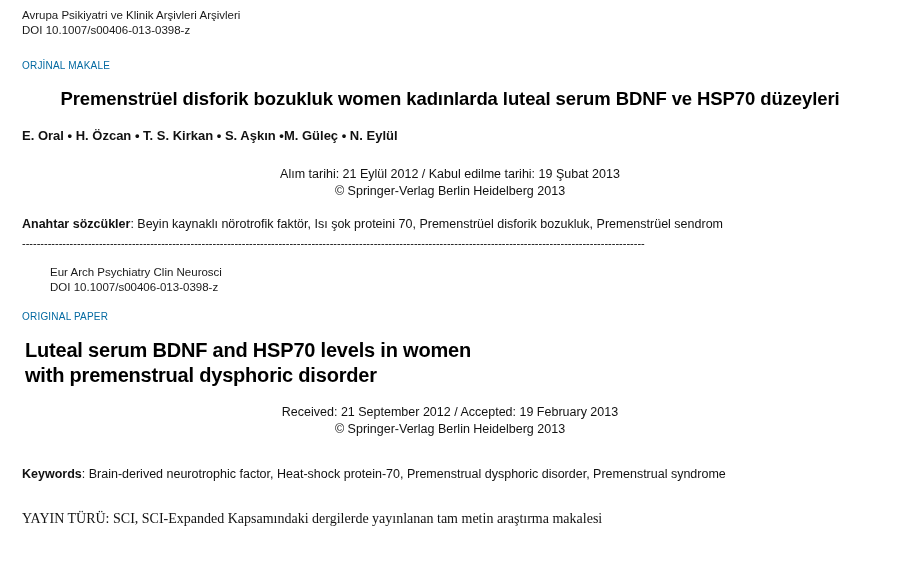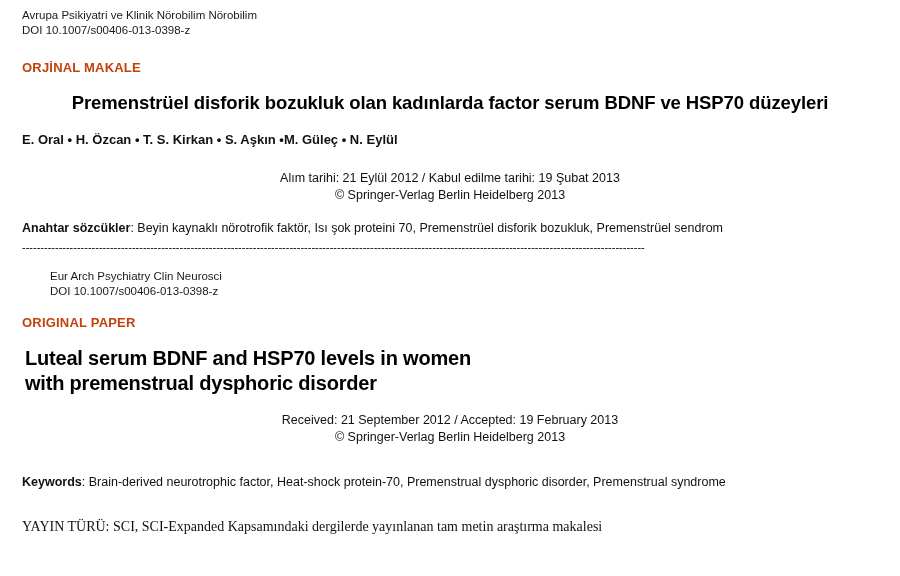--- a/index.html
+++ b/index.html
@@ -28,24 +28,23 @@
     line-height: 15px;
     color: #1a1a1a;
   }
   .doi-line {
     font-size: 11.5px;
     line-height: 15px;
     color: #1a1a1a;
   }
 
   .section-label {
-    font-size: 13px;
+    font-size: 10px;
     letter-spacing: 0.2px;
-    color: #c2410c;
-    font-weight: bold;
+    color: #0369a1;
   }
 
   .title-tr {
     font-size: 18.5px;
     font-weight: bold;
     text-align: center;
     margin: 0;
     padding: 0 6px;
     line-height: 24px;
     letter-spacing: -0.1px;
@@ -106,26 +105,26 @@
   .mt-tiny { margin-top: 4px; }
   .mt-m { margin-top: 16px; }
   .mt-l { margin-top: 22px; }
   .mt-xl { margin-top: 28px; }
 </style>
 </head>
 <body>
 
 <div class="page">
 
-  <div class="journal-line">Avrupa Psikiyatri ve Klinik Nörobilim Nörobilim</div>
+  <div class="journal-line">Avrupa Psikiyatri ve Klinik Arşivleri Arşivleri</div>
   <div class="doi-line">DOI 10.1007/s00406-013-0398-z</div>
 
   <div class="section-label mt-l">ORJİNAL MAKALE</div>
 
-  <h1 class="title-tr mt-m">Premenstrüel disforik bozukluk olan kadınlarda factor serum BDNF ve HSP70 düzeyleri</h1>
+  <h1 class="title-tr mt-m">Premenstrüel disforik bozukluk women kadınlarda luteal serum BDNF ve HSP70 düzeyleri</h1>
 
   <div class="authors mt-m">E. Oral • H. Özcan • T. S. Kirkan • S. Aşkın •M. Güleç • N. Eylül</div>
 
   <div class="dates mt-l">Alım tarihi: 21 Eylül 2012 / Kabul edilme tarihi: 19 Şubat 2013</div>
   <div class="dates">© Springer-Verlag Berlin Heidelberg 2013</div>
 
   <div class="keywords mt-m">
     <b>Anahtar sözcükler</b><span>: Beyin kaynaklı nörotrofik faktör, Isı şok proteini 70, Premenstrüel disforik bozukluk, Premenstrüel sendrom</span>
   </div>
 

